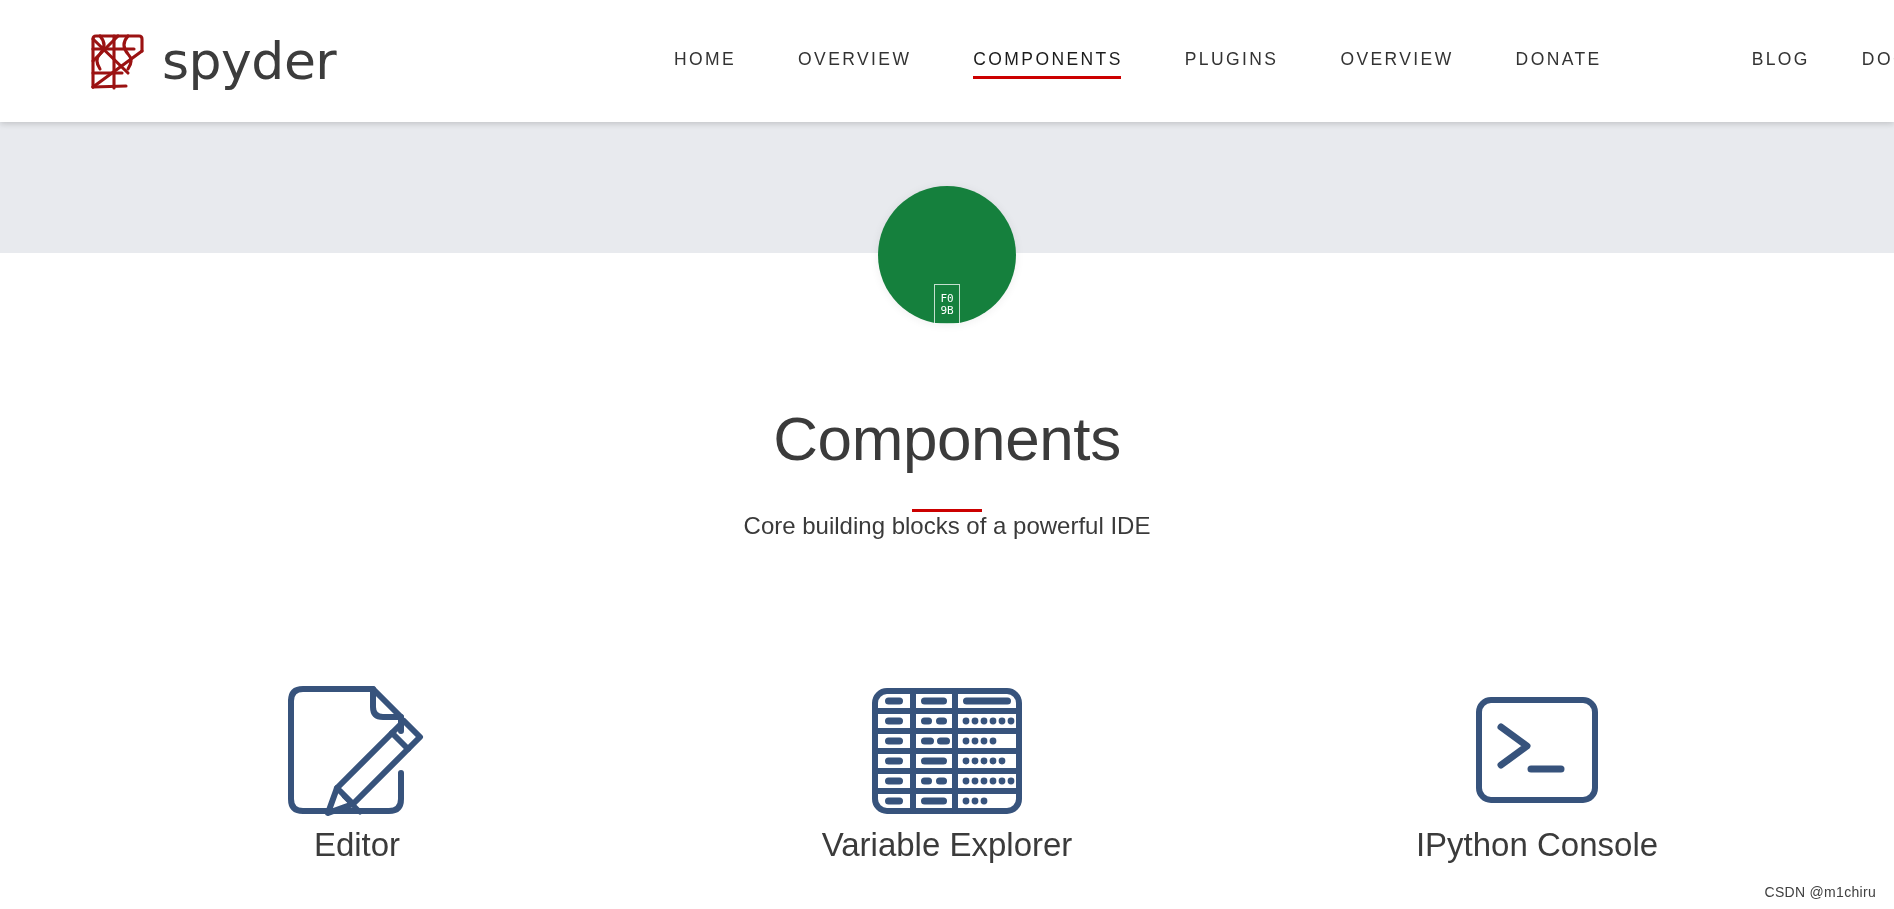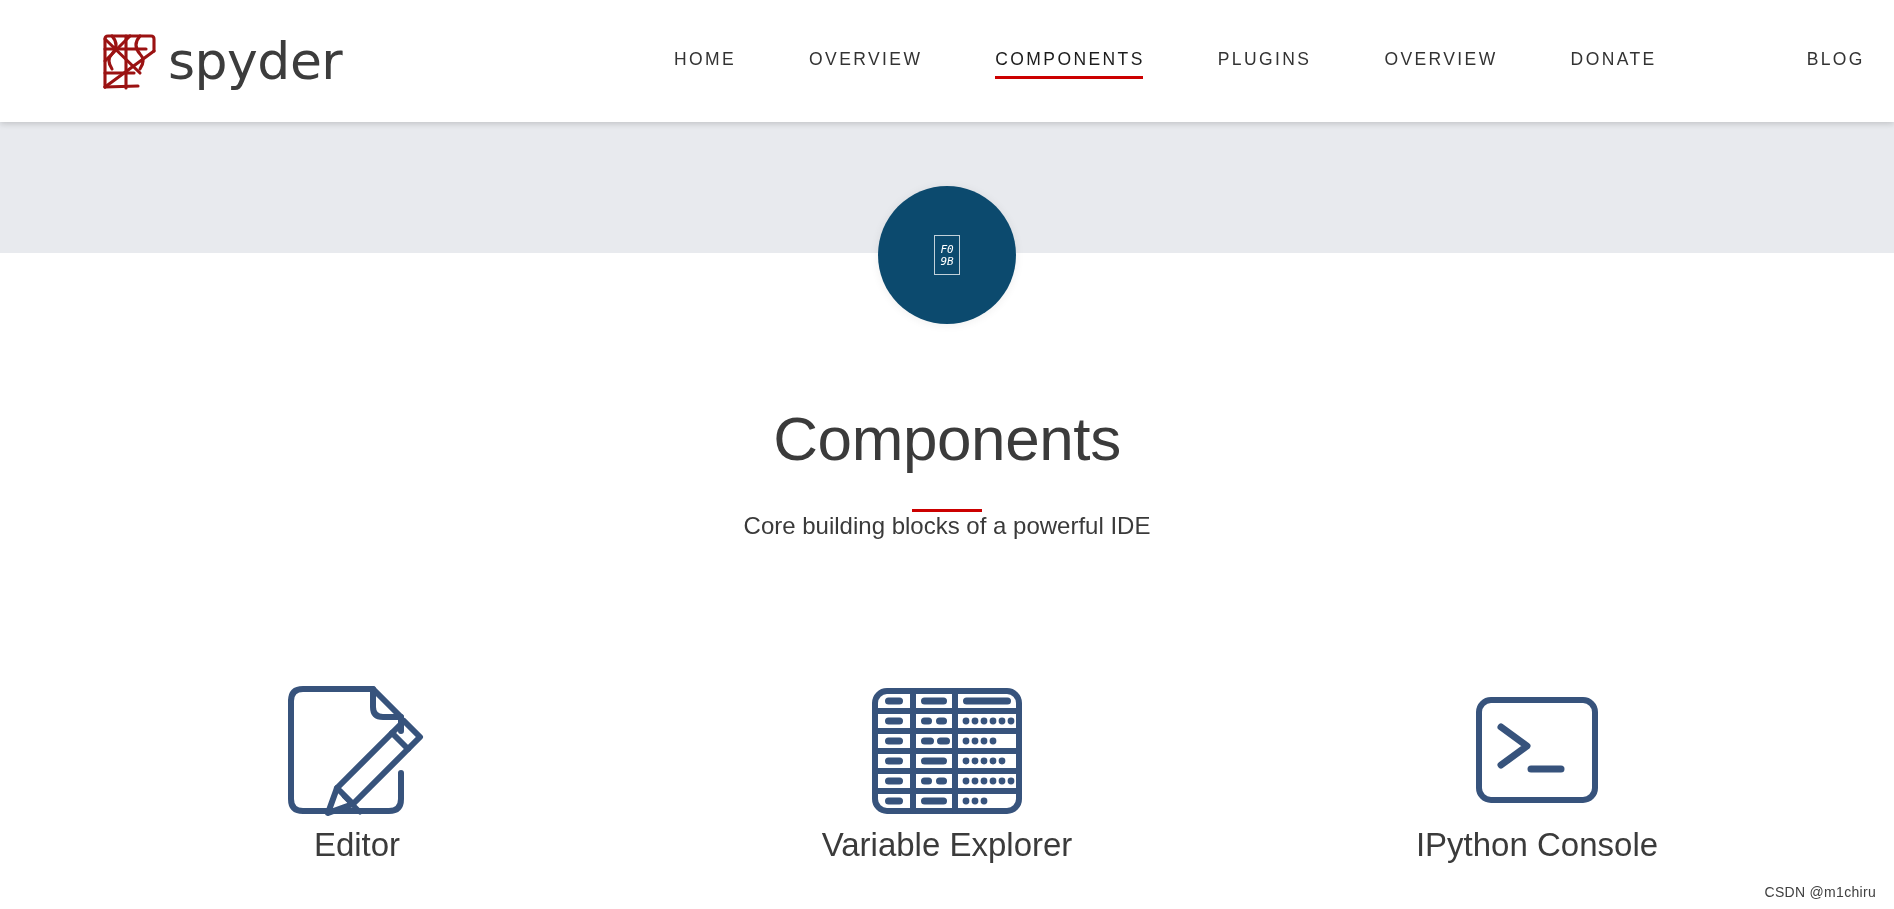--- a/index.html
+++ b/index.html
@@ -27,26 +27,26 @@
     height: 122px;
     background: #ffffff;
     box-shadow: 0 2px 6px rgba(0,0,0,0.16);
     z-index: 20;
     display: flex;
     align-items: center;
   }
 
   .brand {
     position: absolute;
-    left: 100px;
+    left: 88px;
     top: 50%;
     transform: translateY(-50%);
     display: flex;
     align-items: center;
-    gap: 12px;
+    gap: 18px;
     text-decoration: none;
   }
   .brand-logo {
     width: 60px;
     height: 64px;
     display: block;
   }
   .brand-word {
     font-size: 52px;
     font-weight: 400;
@@ -59,21 +59,21 @@
 
   .main-nav {
     position: absolute;
     left: 645px;
     top: 50%;
     transform: translateY(-50%);
     display: flex;
     align-items: center;
   }
   .nav-group { display: flex; align-items: center; }
-  .nav-group.primary { gap: 15px; }
+  .nav-group.primary { gap: 4px; }
 
   .nav-link {
     position: relative;
     display: inline-block;
     padding: 6px 0 9px 0;
     margin: 0 29px;
     font-size: 17.5px;
     letter-spacing: 2.4px;
     color: #333333;
     text-decoration: none;
@@ -106,28 +106,27 @@
     top: 186px;
     left: 0;
     width: 1894px;
     text-align: center;
     z-index: 25;
   }
   .play-circle {
     width: 138px;
     height: 138px;
     border-radius: 50%;
-    background: #0c4a6e;
+    background: #15803d;
     margin: 0 auto;
     display: flex;
-    align-items: center;
+    align-items: flex-end;
     justify-content: center;
     cursor: pointer;
     box-shadow: 0 1px 10px rgba(0,0,0,0.07);
-    font-style: italic;
   }
   .tofu-glyph {
     width: 26px;
     height: 40px;
     border: 1px solid rgba(255,255,255,0.75);
     display: flex;
     flex-direction: column;
     align-items: center;
     justify-content: center;
     gap: 1px;

